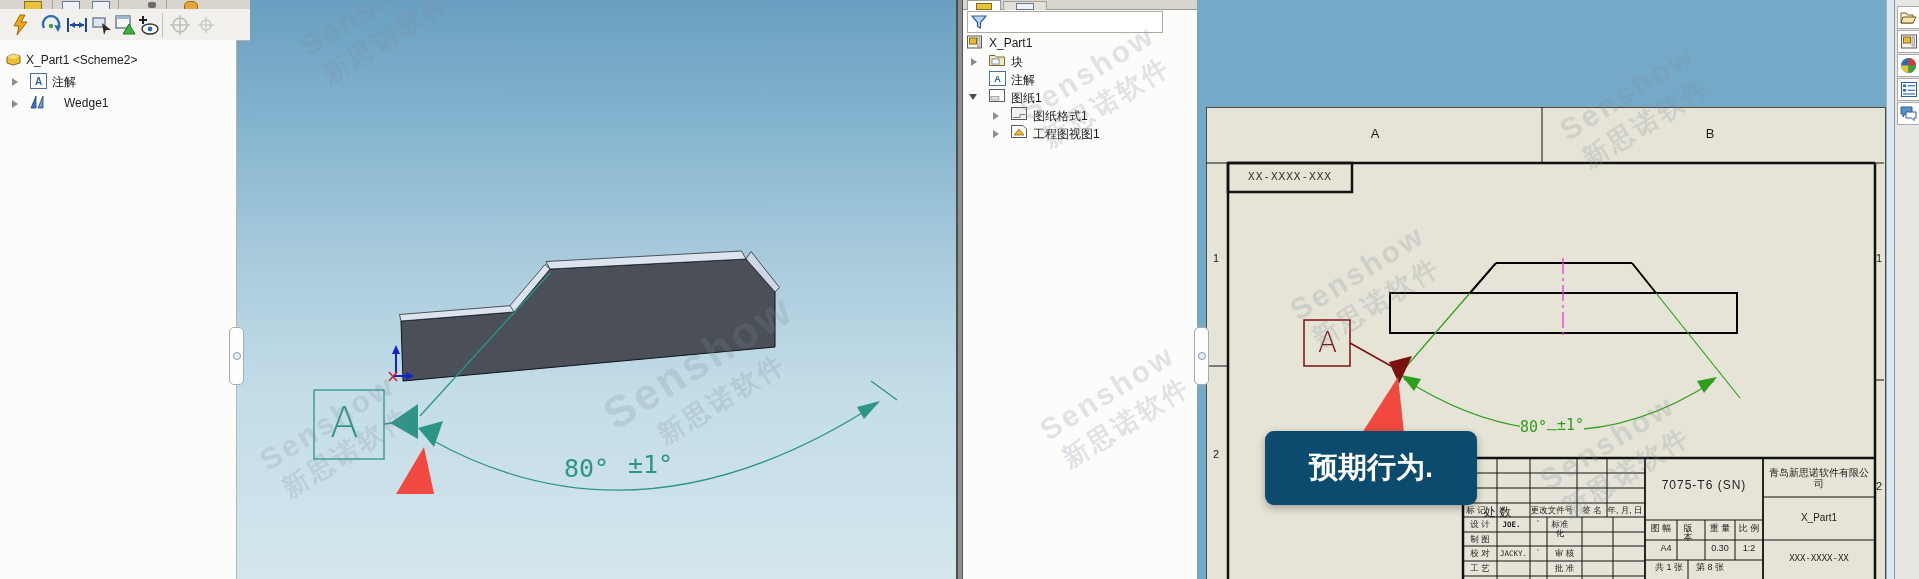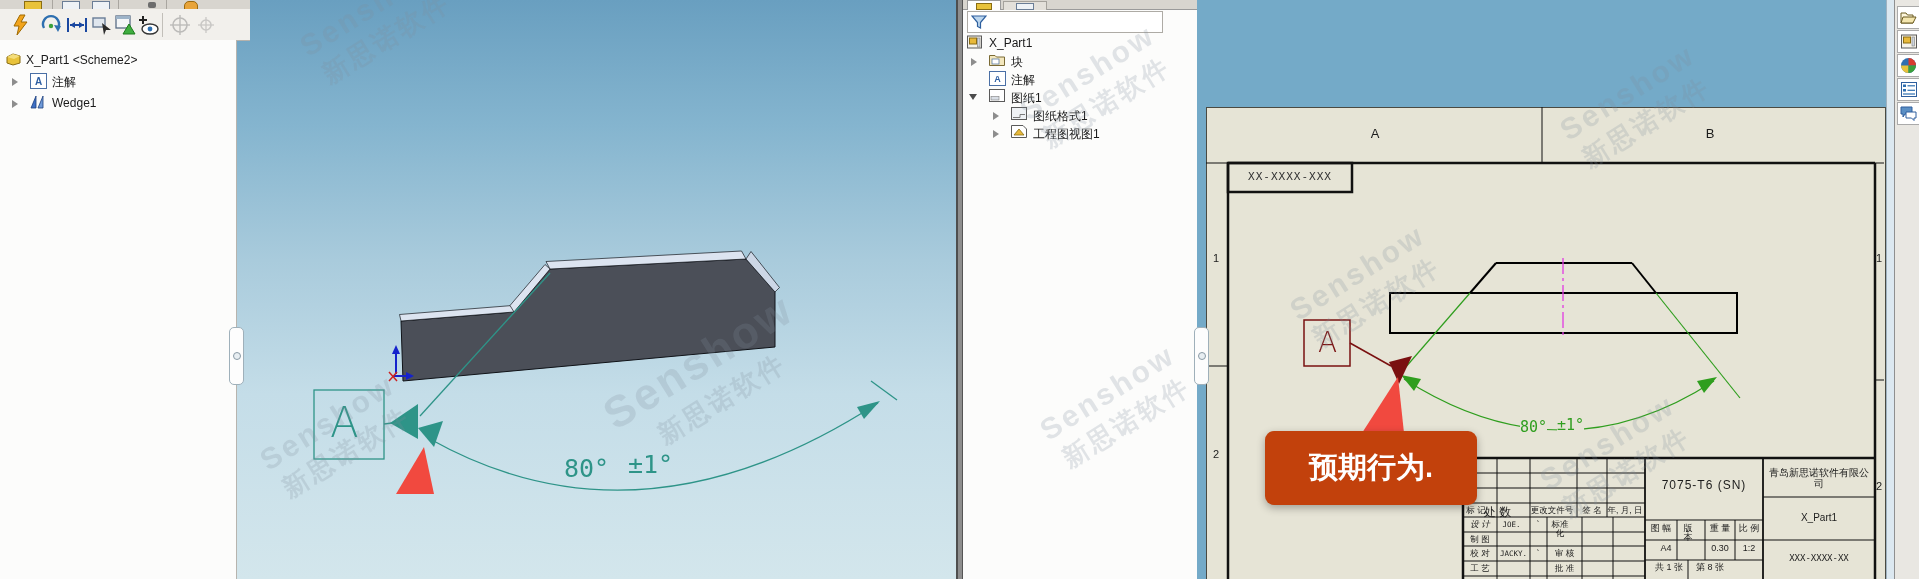--- a/index.html
+++ b/index.html
@@ -12,21 +12,21 @@
   .treelabel{font-size:12px;color:#1a1a1a;white-space:nowrap;}
   .exp-r{width:0;height:0;border-style:solid;border-width:4px 0 4px 6px;border-color:transparent transparent transparent #8d8d8d;}
   .exp-d{width:0;height:0;border-style:solid;border-width:6px 4px 0 4px;border-color:#4c4c4c transparent transparent transparent;}
   .grip{background:#fdfdfd;border:1px solid #9fb0ba;border-radius:5px;}
   .grip .dot{position:absolute;left:3px;top:24px;width:6px;height:6px;border-radius:50%;border:1px solid #8a9aa5;background:#e8eef2;}
   
   .vp3d{background:linear-gradient(180deg,#699fc0 0%,#85b5cf 22%,#a9cbdc 45%,#c4dde8 68%,#d3e6ec 100%);}
   .vpsky{background:#74aac8;}
   .sheet{background:#e6e4d6;border:1px solid #4a4a42;}
   
-  .callout{background:#c2410c;border-radius:9px;color:#ffffff;font-weight:bold;display:flex;align-items:center;justify-content:center;box-shadow:0 3px 8px rgba(0,0,0,.3);}
+  .callout{background:#0c4a6e;border-radius:9px;color:#ffffff;font-weight:bold;display:flex;align-items:center;justify-content:center;box-shadow:0 3px 8px rgba(0,0,0,.3);}
   
   .dimteal{font-family:"DejaVu Sans Mono","Liberation Mono",monospace;color:#2e9488;}
   .dimgreen{font-family:"DejaVu Sans Mono","Liberation Mono",monospace;color:#2f9e1e;background:#e6e4d6;line-height:1;}
   .datumteal{color:#2e9488;font-weight:300;font-family:"DejaVu Sans",sans-serif;}
   .datummaroon{color:#7a1010;font-weight:300;font-family:"DejaVu Sans",sans-serif;}
   .tb{color:#1c1c1c;text-align:center;line-height:1.05;}
   .mono{font-family:"DejaVu Sans Mono","Liberation Mono",monospace;}
   
   .wm{position:absolute;color:rgba(128,143,156,0.22);font-weight:bold;letter-spacing:3px;transform:rotate(-32deg);text-align:center;line-height:1.3;pointer-events:none;z-index:40;font-size:30px;}
   .wm .l2{font-size:26px;display:block;}
@@ -124,21 +124,21 @@
     <div class="abs" style="left:30px;top:33px;width:15px;height:14px;background:#fff;border:1px solid #4a6fa5;display:flex;align-items:center;justify-content:center;font-size:10px;font-weight:bold;color:#2e5fa3;">A</div>
     <div class="abs treelabel" style="left:52px;top:34px;">注解</div>
 
     <div class="abs exp-r" style="left:12px;top:60px;"></div>
     <div class="abs" style="left:30px;top:55px;width:16px;height:14px;">
       <svg width="16" height="14" viewBox="0 0 16 14">
           <polygon points="1,13 6,1 6,13" fill="#3e6fc4" stroke="#1c3f7d" stroke-width="0.8"></polygon>
           <polygon points="8,13 13,1 13,13" fill="#6f9ad8" stroke="#1c3f7d" stroke-width="0.8"></polygon>
         </svg>
     </div>
-    <div class="abs treelabel" style="left:52px;top:56px;">Wedge1</div>
+    <div class="abs treelabel" style="left:64px;top:56px;">Wedge1</div>
   </div>
 
   <div class="abs grip" style="left:229px;top:327px;width:13px;height:56px;z-index:15;">
       <div class="dot"></div>
     </div>
 
   <div class="abs" style="left:956px;top:0;width:2px;height:579px;background:#4e4e4e;"></div>
   <div class="abs" style="left:958px;top:0;width:4px;height:579px;background:#8e8e8e;"></div>
 
   <div class="abs treepanel" style="left:962px;top:0;width:234px;height:579px;border-left:1px solid #555;border-right:1px solid #b7b4ae;">
@@ -365,25 +365,25 @@
   <div class="abs tb" style="left:1646px;top:544px;width:40px;font-size:9px;z-index:20;">A4</div>
   <div class="abs tb" style="left:1706px;top:544px;width:28px;font-size:9px;z-index:20;">0.30</div>
   <div class="abs tb" style="left:1736px;top:544px;width:26px;font-size:9px;z-index:20;">1:2</div>
   <div class="abs tb" style="left:1650px;top:563px;width:38px;font-size:9px;z-index:20;">共 1 张</div>
   <div class="abs tb" style="left:1691px;top:563px;width:38px;font-size:9px;z-index:20;">第 8 张</div>
   <div class="abs tb" style="left:1464px;top:506px;width:24px;font-size:8.5px;z-index:20;">标 记</div>
   <div class="abs tb" style="left:1480px;top:506px;width:35px;font-size:12px;z-index:20;">处 数</div>
   <div class="abs tb" style="left:1529px;top:506px;width:46px;font-size:8.5px;z-index:20;">更改文件号</div>
   <div class="abs tb" style="left:1577px;top:506px;width:30px;font-size:8.5px;z-index:20;">签 名</div>
   <div class="abs tb" style="left:1605px;top:506px;width:40px;font-size:8.5px;z-index:20;">年, 月, 日</div>
-  <div class="abs tb" style="left:1464px;top:520px;width:32px;font-size:8.5px;z-index:20;font-style:italic;">设 计</div>
+  <div class="abs tb" style="left:1464px;top:520px;width:32px;font-size:8.5px;z-index:20;">设 计</div>
   <div class="abs tb" style="left:1464px;top:535px;width:32px;font-size:8.5px;z-index:20;">制 图</div>
   <div class="abs tb" style="left:1464px;top:549px;width:32px;font-size:8.5px;z-index:20;">校 对</div>
   <div class="abs tb" style="left:1464px;top:564px;width:32px;font-size:8.5px;z-index:20;">工 艺</div>
-  <div class="abs tb mono" style="left:1498px;top:521px;width:27px;font-size:7.5px;z-index:20;">JOE.</div>
+  <div class="abs tb mono" style="left:1498px;top:521px;width:27px;font-size:7.5px;z-index:20;font-weight:bold;">JOE.</div>
   <div class="abs tb mono" style="left:1498px;top:550px;width:31px;font-size:7.5px;z-index:20;">JACKY.</div>
   <div class="abs tb" style="left:1531px;top:520px;width:14px;font-size:9px;z-index:20;">`</div>
   <div class="abs tb" style="left:1531px;top:549px;width:14px;font-size:9px;z-index:20;">`</div>
   <div class="abs tb" style="left:1548px;top:520px;width:24px;font-size:8.5px;z-index:20;">标准化</div>
   <div class="abs tb" style="left:1548px;top:549px;width:33px;font-size:8.5px;z-index:20;">审 核</div>
   <div class="abs tb" style="left:1548px;top:564px;width:33px;font-size:8.5px;z-index:20;">批 准</div>
 
   <div class="wm" style="left:300px;top:-14px;"><span>Senshow</span><span class="l2">新思诺软件</span></div>
   <div class="wm" style="left:600px;top:330px;font-size:44px;"><span>Senshow</span><span class="l2">新思诺软件</span></div>
   <div class="wm" style="left:260px;top:400px;"><span>Senshow</span><span class="l2">新思诺软件</span></div>

